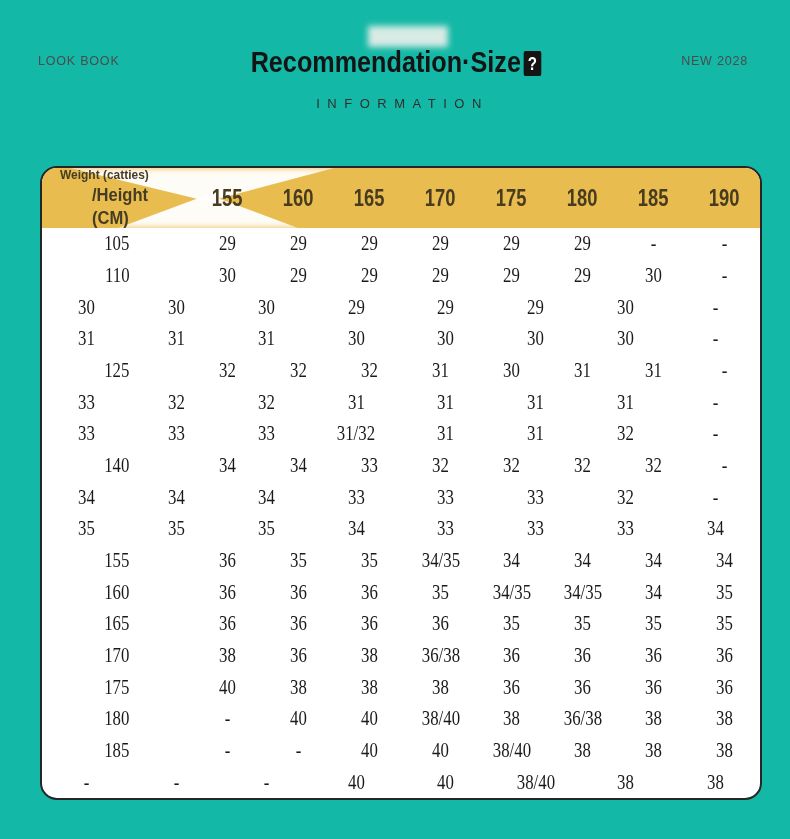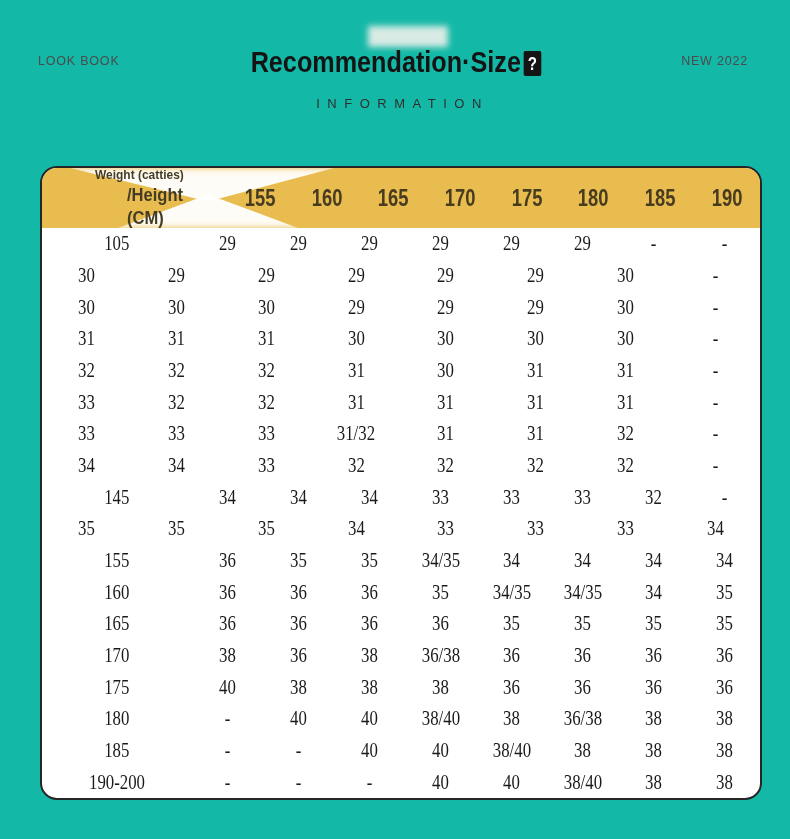--- a/index.html
+++ b/index.html
@@ -36,21 +36,21 @@
   }
 
   
   .size-table {
     position:absolute; left:40px; top:166px; width:722px; height:634px;
     box-sizing:border-box; border:2.5px solid #262626; border-radius:17px;
     background:#ffffff; overflow:hidden;
   }
   .thead {
     position:relative; display:flex; align-items:center;
-    height:60px; background:#e8bc4e; overflow:hidden;padding-left:35px;
+    height:60px; background:#e8bc4e; overflow:hidden;
   }
   .flare { position:absolute; left:10px; top:0; width:300px; height:60px; pointer-events:none; z-index:0; }
   .flare i { position:absolute; inset:0; display:block; background:rgba(255,255,255,.95); filter:blur(3px); }
   .flare .f1 { clip-path:polygon(6% 0, 94% 0, 52% 56%); }
   .flare .f2 { clip-path:polygon(22% 100%, 82% 100%, 52% 44%); }
   .corner {
     position:relative; z-index:1; width:150px; box-sizing:border-box;
     padding:2px 0 0 18px; color:#453c25; font-weight:bold; line-height:1.3;
   }
   .corner-l1 { font-size:13px; transform:scaleX(.92); transform-origin:left center; }
@@ -72,21 +72,21 @@
 </style>
 </head>
 <body>
 
 <div class="sheet">
 
   <div class="title-glow"></div>
 
   <div class="topbar">
     <span>LOOK BOOK</span>
-    <span>NEW 2022</span>
+    <span>NEW 2028</span>
   </div>
 
   <div class="title-wrap">
     <span class="title-inner"><span>Recommendation·Size</span><span class="tofu">?</span></span>
   </div>
 
   <div class="subtitle">INFORMATION</div>
 
   <div class="size-table">
     <div class="thead">
@@ -115,50 +115,52 @@
           <div class="vcell"><span class="cellnum">29</span></div>
           <div class="vcell"><span class="cellnum">29</span></div>
           <div class="vcell"><span class="cellnum">29</span></div>
           <div class="vcell"><span class="cellnum">29</span></div>
           <div class="vcell"><span class="cellnum">29</span></div>
           <div class="vcell"><span class="cellnum">29</span></div>
           <div class="vcell"><span class="cellnum">-</span></div>
           <div class="vcell"><span class="cellnum">-</span></div>
         </div>
         <div class="trow">
-          <div class="vcell"><span class="cellnum">30</span></div>
-          <div class="vcell"><span class="cellnum">29</span></div>
-          <div class="vcell"><span class="cellnum">29</span></div>
-          <div class="vcell"><span class="cellnum">29</span></div>
-          <div class="vcell"><span class="cellnum">29</span></div>
-          <div class="vcell"><span class="cellnum">29</span></div>
-          <div class="vcell"><span class="cellnum">30</span></div>
-          <div class="vcell"><span class="cellnum">-</span></div>
-        </div>
-        <div class="trow">
-          <div class="vcell"><span class="cellnum">30</span></div>
-          <div class="vcell"><span class="cellnum">30</span></div>
-          <div class="vcell"><span class="cellnum">30</span></div>
-          <div class="vcell"><span class="cellnum">29</span></div>
-          <div class="vcell"><span class="cellnum">29</span></div>
-          <div class="vcell"><span class="cellnum">29</span></div>
-          <div class="vcell"><span class="cellnum">30</span></div>
-          <div class="vcell"><span class="cellnum">-</span></div>
-        </div>
-        <div class="trow">
-          <div class="vcell"><span class="cellnum">31</span></div>
-          <div class="vcell"><span class="cellnum">31</span></div>
-          <div class="vcell"><span class="cellnum">31</span></div>
-          <div class="vcell"><span class="cellnum">30</span></div>
-          <div class="vcell"><span class="cellnum">30</span></div>
-          <div class="vcell"><span class="cellnum">30</span></div>
-          <div class="vcell"><span class="cellnum">30</span></div>
-          <div class="vcell"><span class="cellnum">-</span></div>
-        </div>
-        <div class="trow">
+          <div class="wcell"><span class="cellnum">110</span></div>
+          <div class="vcell"><span class="cellnum">30</span></div>
+          <div class="vcell"><span class="cellnum">29</span></div>
+          <div class="vcell"><span class="cellnum">29</span></div>
+          <div class="vcell"><span class="cellnum">29</span></div>
+          <div class="vcell"><span class="cellnum">29</span></div>
+          <div class="vcell"><span class="cellnum">29</span></div>
+          <div class="vcell"><span class="cellnum">30</span></div>
+          <div class="vcell"><span class="cellnum">-</span></div>
+        </div>
+        <div class="trow">
+          <div class="vcell"><span class="cellnum">30</span></div>
+          <div class="vcell"><span class="cellnum">30</span></div>
+          <div class="vcell"><span class="cellnum">30</span></div>
+          <div class="vcell"><span class="cellnum">29</span></div>
+          <div class="vcell"><span class="cellnum">29</span></div>
+          <div class="vcell"><span class="cellnum">29</span></div>
+          <div class="vcell"><span class="cellnum">30</span></div>
+          <div class="vcell"><span class="cellnum">-</span></div>
+        </div>
+        <div class="trow">
+          <div class="vcell"><span class="cellnum">31</span></div>
+          <div class="vcell"><span class="cellnum">31</span></div>
+          <div class="vcell"><span class="cellnum">31</span></div>
+          <div class="vcell"><span class="cellnum">30</span></div>
+          <div class="vcell"><span class="cellnum">30</span></div>
+          <div class="vcell"><span class="cellnum">30</span></div>
+          <div class="vcell"><span class="cellnum">30</span></div>
+          <div class="vcell"><span class="cellnum">-</span></div>
+        </div>
+        <div class="trow">
+          <div class="wcell"><span class="cellnum">125</span></div>
           <div class="vcell"><span class="cellnum">32</span></div>
           <div class="vcell"><span class="cellnum">32</span></div>
           <div class="vcell"><span class="cellnum">32</span></div>
           <div class="vcell"><span class="cellnum">31</span></div>
           <div class="vcell"><span class="cellnum">30</span></div>
           <div class="vcell"><span class="cellnum">31</span></div>
           <div class="vcell"><span class="cellnum">31</span></div>
           <div class="vcell"><span class="cellnum">-</span></div>
         </div>
         <div class="trow">
@@ -175,31 +177,31 @@
           <div class="vcell"><span class="cellnum">33</span></div>
           <div class="vcell"><span class="cellnum">33</span></div>
           <div class="vcell"><span class="cellnum">33</span></div>
           <div class="vcell"><span class="cellnum">31/32</span></div>
           <div class="vcell"><span class="cellnum">31</span></div>
           <div class="vcell"><span class="cellnum">31</span></div>
           <div class="vcell"><span class="cellnum">32</span></div>
           <div class="vcell"><span class="cellnum">-</span></div>
         </div>
         <div class="trow">
-          <div class="vcell"><span class="cellnum">34</span></div>
-          <div class="vcell"><span class="cellnum">34</span></div>
-          <div class="vcell"><span class="cellnum">33</span></div>
-          <div class="vcell"><span class="cellnum">32</span></div>
-          <div class="vcell"><span class="cellnum">32</span></div>
-          <div class="vcell"><span class="cellnum">32</span></div>
-          <div class="vcell"><span class="cellnum">32</span></div>
-          <div class="vcell"><span class="cellnum">-</span></div>
-        </div>
-        <div class="trow">
-          <div class="wcell"><span class="cellnum">145</span></div>
+          <div class="wcell"><span class="cellnum">140</span></div>
+          <div class="vcell"><span class="cellnum">34</span></div>
+          <div class="vcell"><span class="cellnum">34</span></div>
+          <div class="vcell"><span class="cellnum">33</span></div>
+          <div class="vcell"><span class="cellnum">32</span></div>
+          <div class="vcell"><span class="cellnum">32</span></div>
+          <div class="vcell"><span class="cellnum">32</span></div>
+          <div class="vcell"><span class="cellnum">32</span></div>
+          <div class="vcell"><span class="cellnum">-</span></div>
+        </div>
+        <div class="trow">
           <div class="vcell"><span class="cellnum">34</span></div>
           <div class="vcell"><span class="cellnum">34</span></div>
           <div class="vcell"><span class="cellnum">34</span></div>
           <div class="vcell"><span class="cellnum">33</span></div>
           <div class="vcell"><span class="cellnum">33</span></div>
           <div class="vcell"><span class="cellnum">33</span></div>
           <div class="vcell"><span class="cellnum">32</span></div>
           <div class="vcell"><span class="cellnum">-</span></div>
         </div>
         <div class="trow">
@@ -283,21 +285,20 @@
           <div class="vcell"><span class="cellnum">-</span></div>
           <div class="vcell"><span class="cellnum">-</span></div>
           <div class="vcell"><span class="cellnum">40</span></div>
           <div class="vcell"><span class="cellnum">40</span></div>
           <div class="vcell"><span class="cellnum">38/40</span></div>
           <div class="vcell"><span class="cellnum">38</span></div>
           <div class="vcell"><span class="cellnum">38</span></div>
           <div class="vcell"><span class="cellnum">38</span></div>
         </div>
         <div class="trow">
-          <div class="wcell"><span class="cellnum">190-200</span></div>
           <div class="vcell"><span class="cellnum">-</span></div>
           <div class="vcell"><span class="cellnum">-</span></div>
           <div class="vcell"><span class="cellnum">-</span></div>
           <div class="vcell"><span class="cellnum">40</span></div>
           <div class="vcell"><span class="cellnum">40</span></div>
           <div class="vcell"><span class="cellnum">38/40</span></div>
           <div class="vcell"><span class="cellnum">38</span></div>
           <div class="vcell"><span class="cellnum">38</span></div>
         </div>
       </div>

